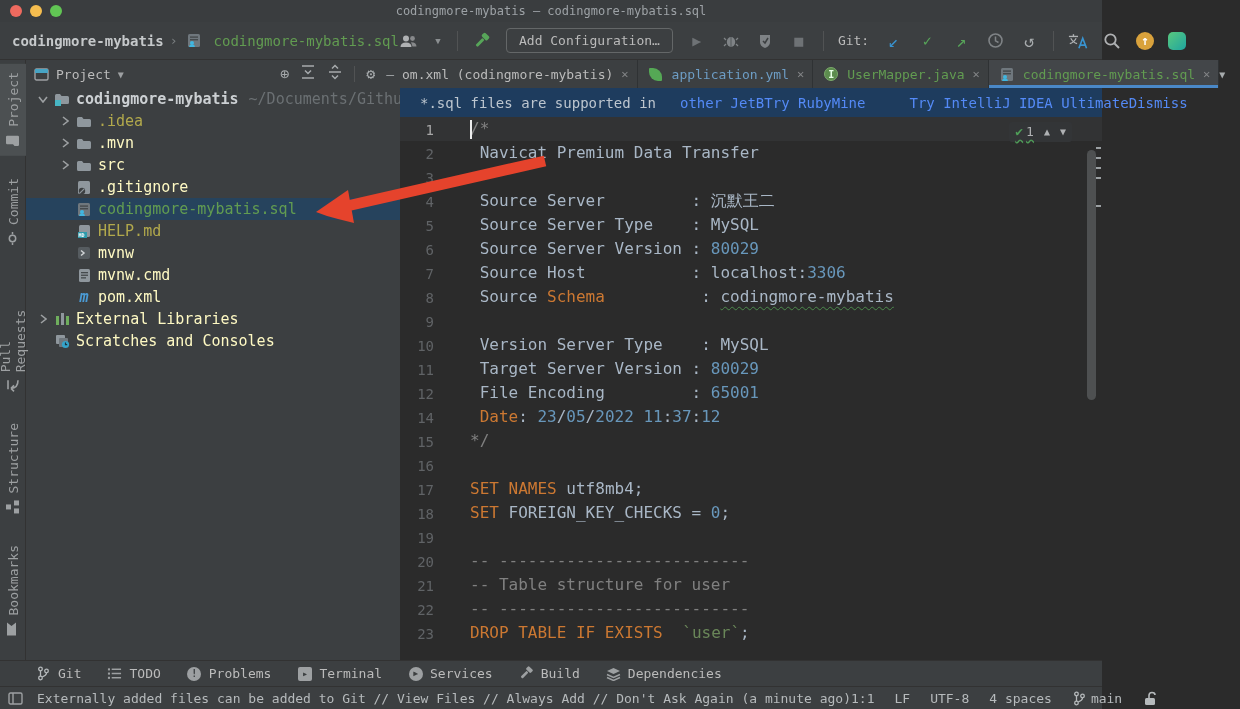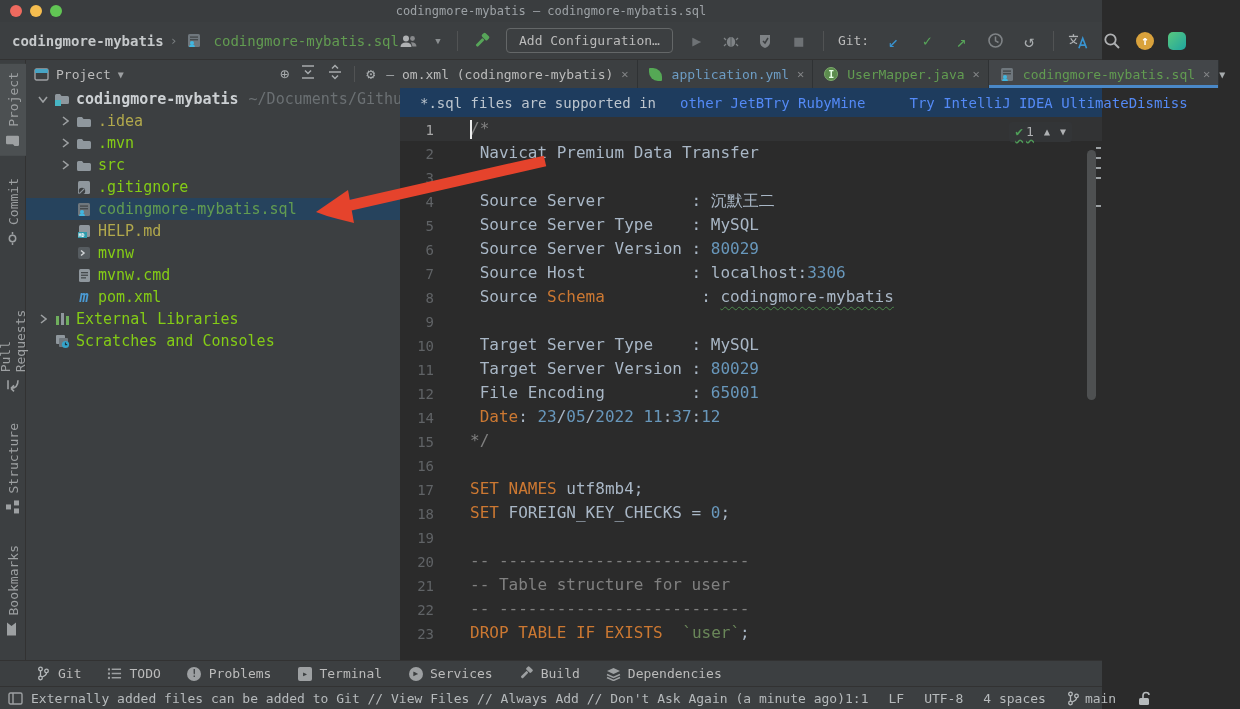--- a/index.html
+++ b/index.html
@@ -49,21 +49,21 @@
   #project-header { height:28px; display:flex; align-items:center; padding:0 6px 0 8px; font-size:13px; }
   #project-header .ph-ic { margin-right:7px; display:inline-flex; }
   #project-title { color:#bbbbbb; }
   .ph-caret { margin-left:7px; color:#9da0a2; font-size:10px; }
   #ph-actions { margin-left:auto; display:flex; align-items:center; gap:11px; color:#a7abad; font-size:15px; }
   #tree { flex:1; overflow:hidden; font-size:15px; }
   .trow { height:22px; display:flex; align-items:center; white-space:nowrap; cursor:default; }
   .trow.selected { background:#26435d; }
   .tchev { width:18px; display:inline-flex; justify-content:center; color:#9da0a2; flex:0 0 18px; }
   .tic { width:20px; display:inline-flex; justify-content:center; margin-right:4px; flex:0 0 20px; }
-  .tlabel { color:#84cc16; }
+  .tlabel { color:#fef9c3; }
   .tlabel.bold { font-weight:bold; color:#ccd0d3; }
   .tlabel.added { color:#629c51; }
   .tlabel.ignored { color:#b2a94c; }
   .tsuffix { color:#6b7073; margin-left:10px; }
 
   
   #editor { flex:1; display:flex; flex-direction:column; background:#2b2b2b; min-width:0; position:relative; }
   #tabs { height:28px; background:#3c3f41; display:flex; align-items:stretch; font-size:13px; }
   .tab { display:flex; align-items:center; gap:6px; padding:0 8px; border-right:1px solid #2f3234;
     position:relative; white-space:nowrap; color:#bbbbbb; }
@@ -102,21 +102,21 @@
 
   
   #bottombar { height:26px; background:#3c3f41; border-top:1px solid #323232; display:flex;
     align-items:center; gap:26px; padding-left:36px; font-size:13px; color:#bbbbbb; }
   .bb-item { display:flex; align-items:center; gap:7px; }
   .bb-ic { display:inline-flex; width:15px; height:15px; align-items:center; justify-content:center; }
 
   
   #statusbar { height:23px; background:#3c3f41; border-top:1px solid #323232; display:flex;
     align-items:center; font-size:13px; color:#b6babc; padding:0 6px 0 8px; }
-  #sb-msg { margin-left:8px; white-space:nowrap; }
+  #sb-msg { margin-left:14px; white-space:nowrap; }
   #sb-right { margin-left:auto; display:flex; align-items:center; gap:20px; white-space:nowrap; }
   .sb-branch { display:flex; align-items:center; gap:4px; }
 
   
   .mini-box { width:14px; height:14px; border-radius:2px; background:#9da0a2; color:#3c3f41;
     display:inline-flex; align-items:center; justify-content:center; font-size:10px; font-weight:bold; }
   .mini-round { width:14px; height:14px; border-radius:50%; background:#9da0a2; color:#3c3f41;
     display:inline-flex; align-items:center; justify-content:center; font-size:10px; font-weight:bold; }
   .leaf { width:13px; height:13px; background:#55a855; border-radius:1px 9px 1px 9px; }
   .iface { width:14px; height:14px; border-radius:50%; background:#5c8c4e; color:#e6ffe6;
@@ -499,21 +499,21 @@
         <div id="code-lines">
             <div class="cl cur"><span class="ln">1</span><span class="ct"><span class="c">/*</span></span></div>
             <div class="cl"><span class="ln">2</span><span class="ct"><span class="d"> Navicat Premium Data Transfer</span></span></div>
             <div class="cl"><span class="ln">3</span><span class="ct"></span></div>
             <div class="cl"><span class="ln">4</span><span class="ct"><span class="d"> Source Server         : 沉默王二</span></span></div>
             <div class="cl"><span class="ln">5</span><span class="ct"><span class="d"> Source Server Type    : MySQL</span></span></div>
             <div class="cl"><span class="ln">6</span><span class="ct"><span class="d"> Source Server Version : </span><span class="n">80029</span></span></div>
             <div class="cl"><span class="ln">7</span><span class="ct"><span class="d"> Source Host           : localhost:</span><span class="n">3306</span></span></div>
             <div class="cl"><span class="ln">8</span><span class="ct"><span class="d"> Source </span><span class="k">Schema</span><span class="d">          : </span><span class="w">codingmore-mybatis</span></span></div>
             <div class="cl"><span class="ln">9</span><span class="ct"></span></div>
-            <div class="cl"><span class="ln">10</span><span class="ct"><span class="d"> Target Server Type    : MySQL</span></span></div>
+            <div class="cl"><span class="ln">10</span><span class="ct"><span class="d"> Version Server Type    : MySQL</span></span></div>
             <div class="cl"><span class="ln">11</span><span class="ct"><span class="d"> Target Server Version : </span><span class="n">80029</span></span></div>
             <div class="cl"><span class="ln">12</span><span class="ct"><span class="d"> File Encoding         : </span><span class="n">65001</span></span></div>
             <div class="cl"><span class="ln">14</span><span class="ct"><span class="d"> </span><span class="k">Date</span><span class="d">: </span><span class="n">23</span><span class="d">/</span><span class="n">05</span><span class="d">/</span><span class="n">2022</span><span class="d"> </span><span class="n">11</span><span class="d">:</span><span class="n">37</span><span class="d">:</span><span class="n">12</span></span></div>
             <div class="cl"><span class="ln">15</span><span class="ct"><span class="c">*/</span></span></div>
             <div class="cl"><span class="ln">16</span><span class="ct"></span></div>
             <div class="cl"><span class="ln">17</span><span class="ct"><span class="k">SET</span><span class="d"> </span><span class="k">NAMES</span><span class="d"> utf8mb4;</span></span></div>
             <div class="cl"><span class="ln">18</span><span class="ct"><span class="k">SET</span><span class="d"> FOREIGN_KEY_CHECKS = </span><span class="n">0</span><span class="d">;</span></span></div>
             <div class="cl"><span class="ln">19</span><span class="ct"></span></div>
             <div class="cl"><span class="ln">20</span><span class="ct"><span class="c">-- --------------------------</span></span></div>
             <div class="cl"><span class="ln">21</span><span class="ct"><span class="c">-- Table structure for user</span></span></div>

